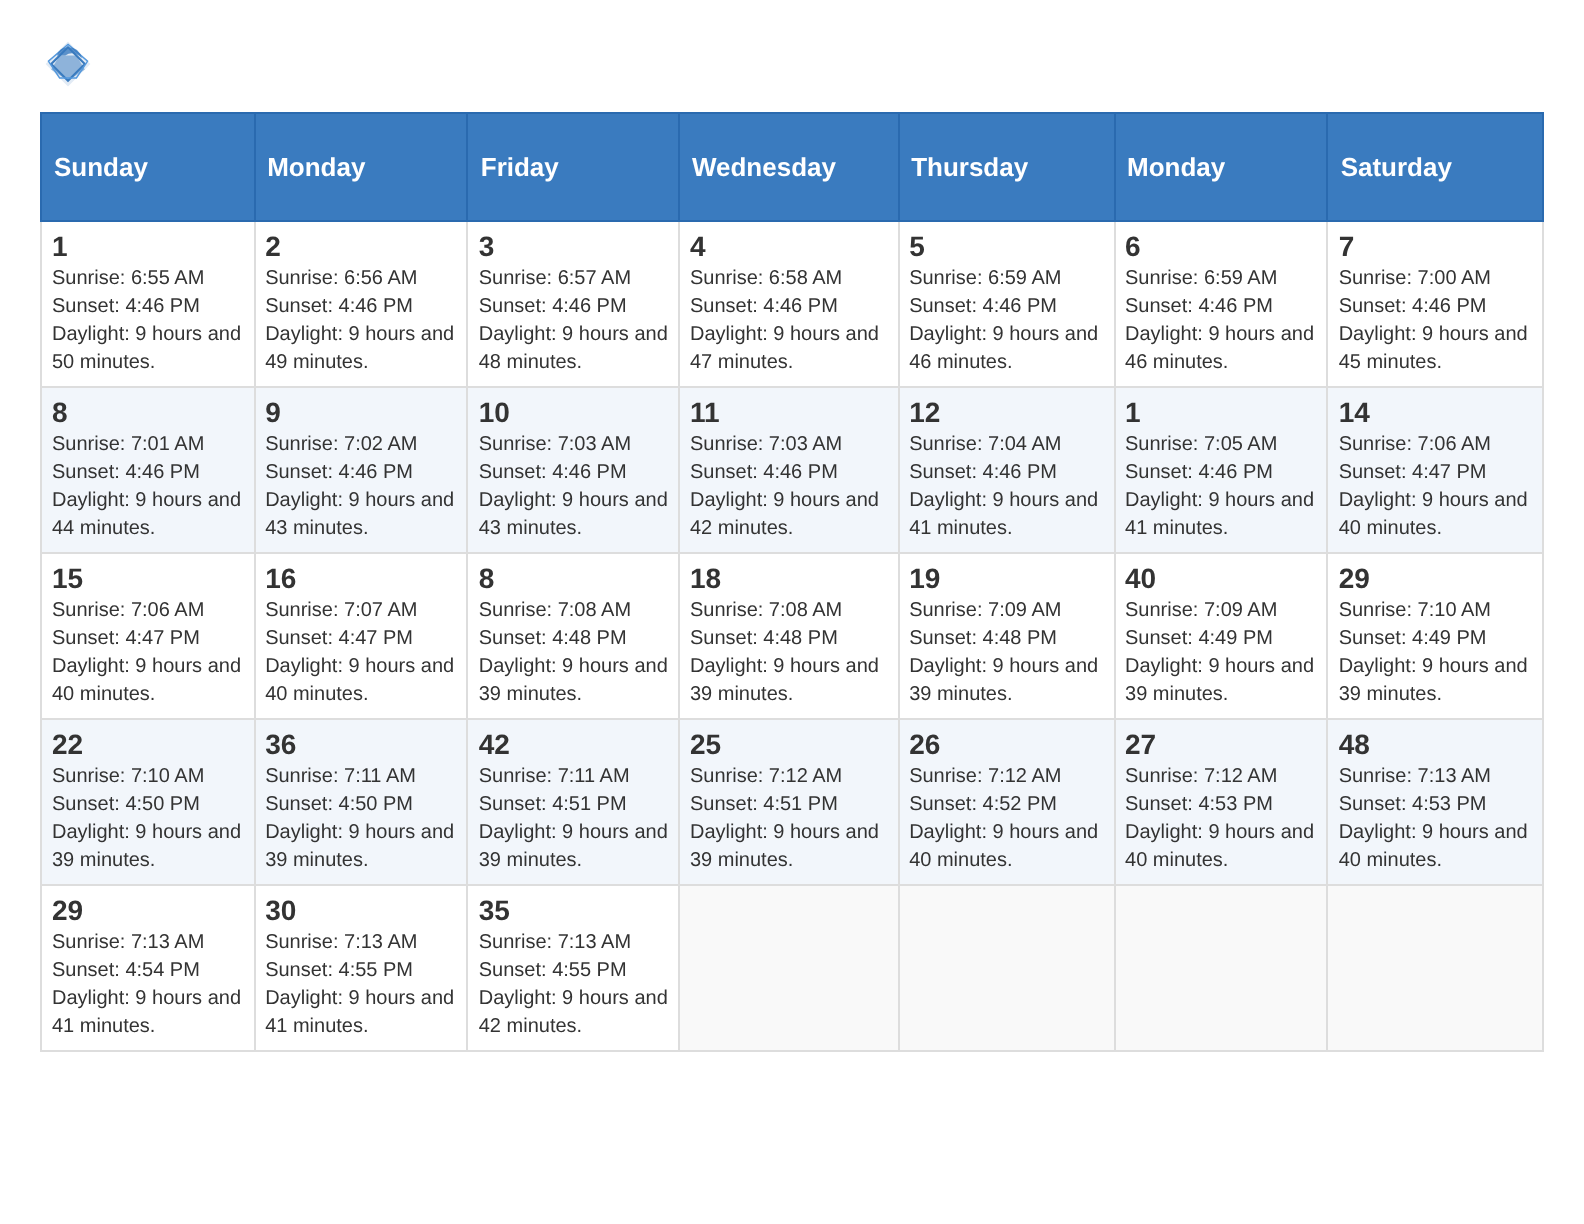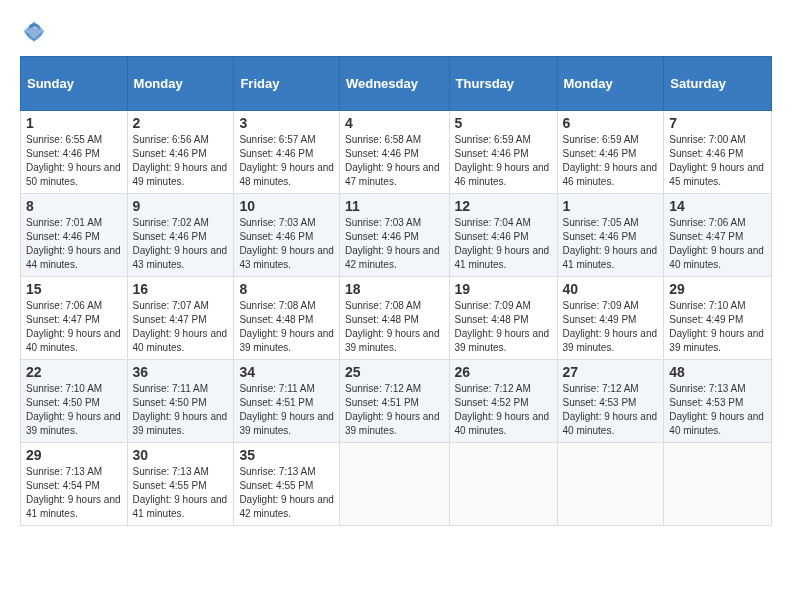--- a/index.html
+++ b/index.html
@@ -185,21 +185,21 @@
           <td><span class="day-number">40</span>
           <span class="day-info">Sunrise: 7:09 AM<br>Sunset: 4:49 PM<br>Daylight: 9 hours and 39 minutes.</span></td>
           <td><span class="day-number">29</span>
           <span class="day-info">Sunrise: 7:10 AM<br>Sunset: 4:49 PM<br>Daylight: 9 hours and 39 minutes.</span></td>
         </tr>
         <tr>
           <td><span class="day-number">22</span>
           <span class="day-info">Sunrise: 7:10 AM<br>Sunset: 4:50 PM<br>Daylight: 9 hours and 39 minutes.</span></td>
           <td><span class="day-number">36</span>
           <span class="day-info">Sunrise: 7:11 AM<br>Sunset: 4:50 PM<br>Daylight: 9 hours and 39 minutes.</span></td>
-          <td><span class="day-number">34</span>
+          <td><span class="day-number">42</span>
           <span class="day-info">Sunrise: 7:11 AM<br>Sunset: 4:51 PM<br>Daylight: 9 hours and 39 minutes.</span></td>
           <td><span class="day-number">25</span>
           <span class="day-info">Sunrise: 7:12 AM<br>Sunset: 4:51 PM<br>Daylight: 9 hours and 39 minutes.</span></td>
           <td><span class="day-number">26</span>
           <span class="day-info">Sunrise: 7:12 AM<br>Sunset: 4:52 PM<br>Daylight: 9 hours and 40 minutes.</span></td>
           <td><span class="day-number">27</span>
           <span class="day-info">Sunrise: 7:12 AM<br>Sunset: 4:53 PM<br>Daylight: 9 hours and 40 minutes.</span></td>
           <td><span class="day-number">48</span>
           <span class="day-info">Sunrise: 7:13 AM<br>Sunset: 4:53 PM<br>Daylight: 9 hours and 40 minutes.</span></td>
         </tr>

